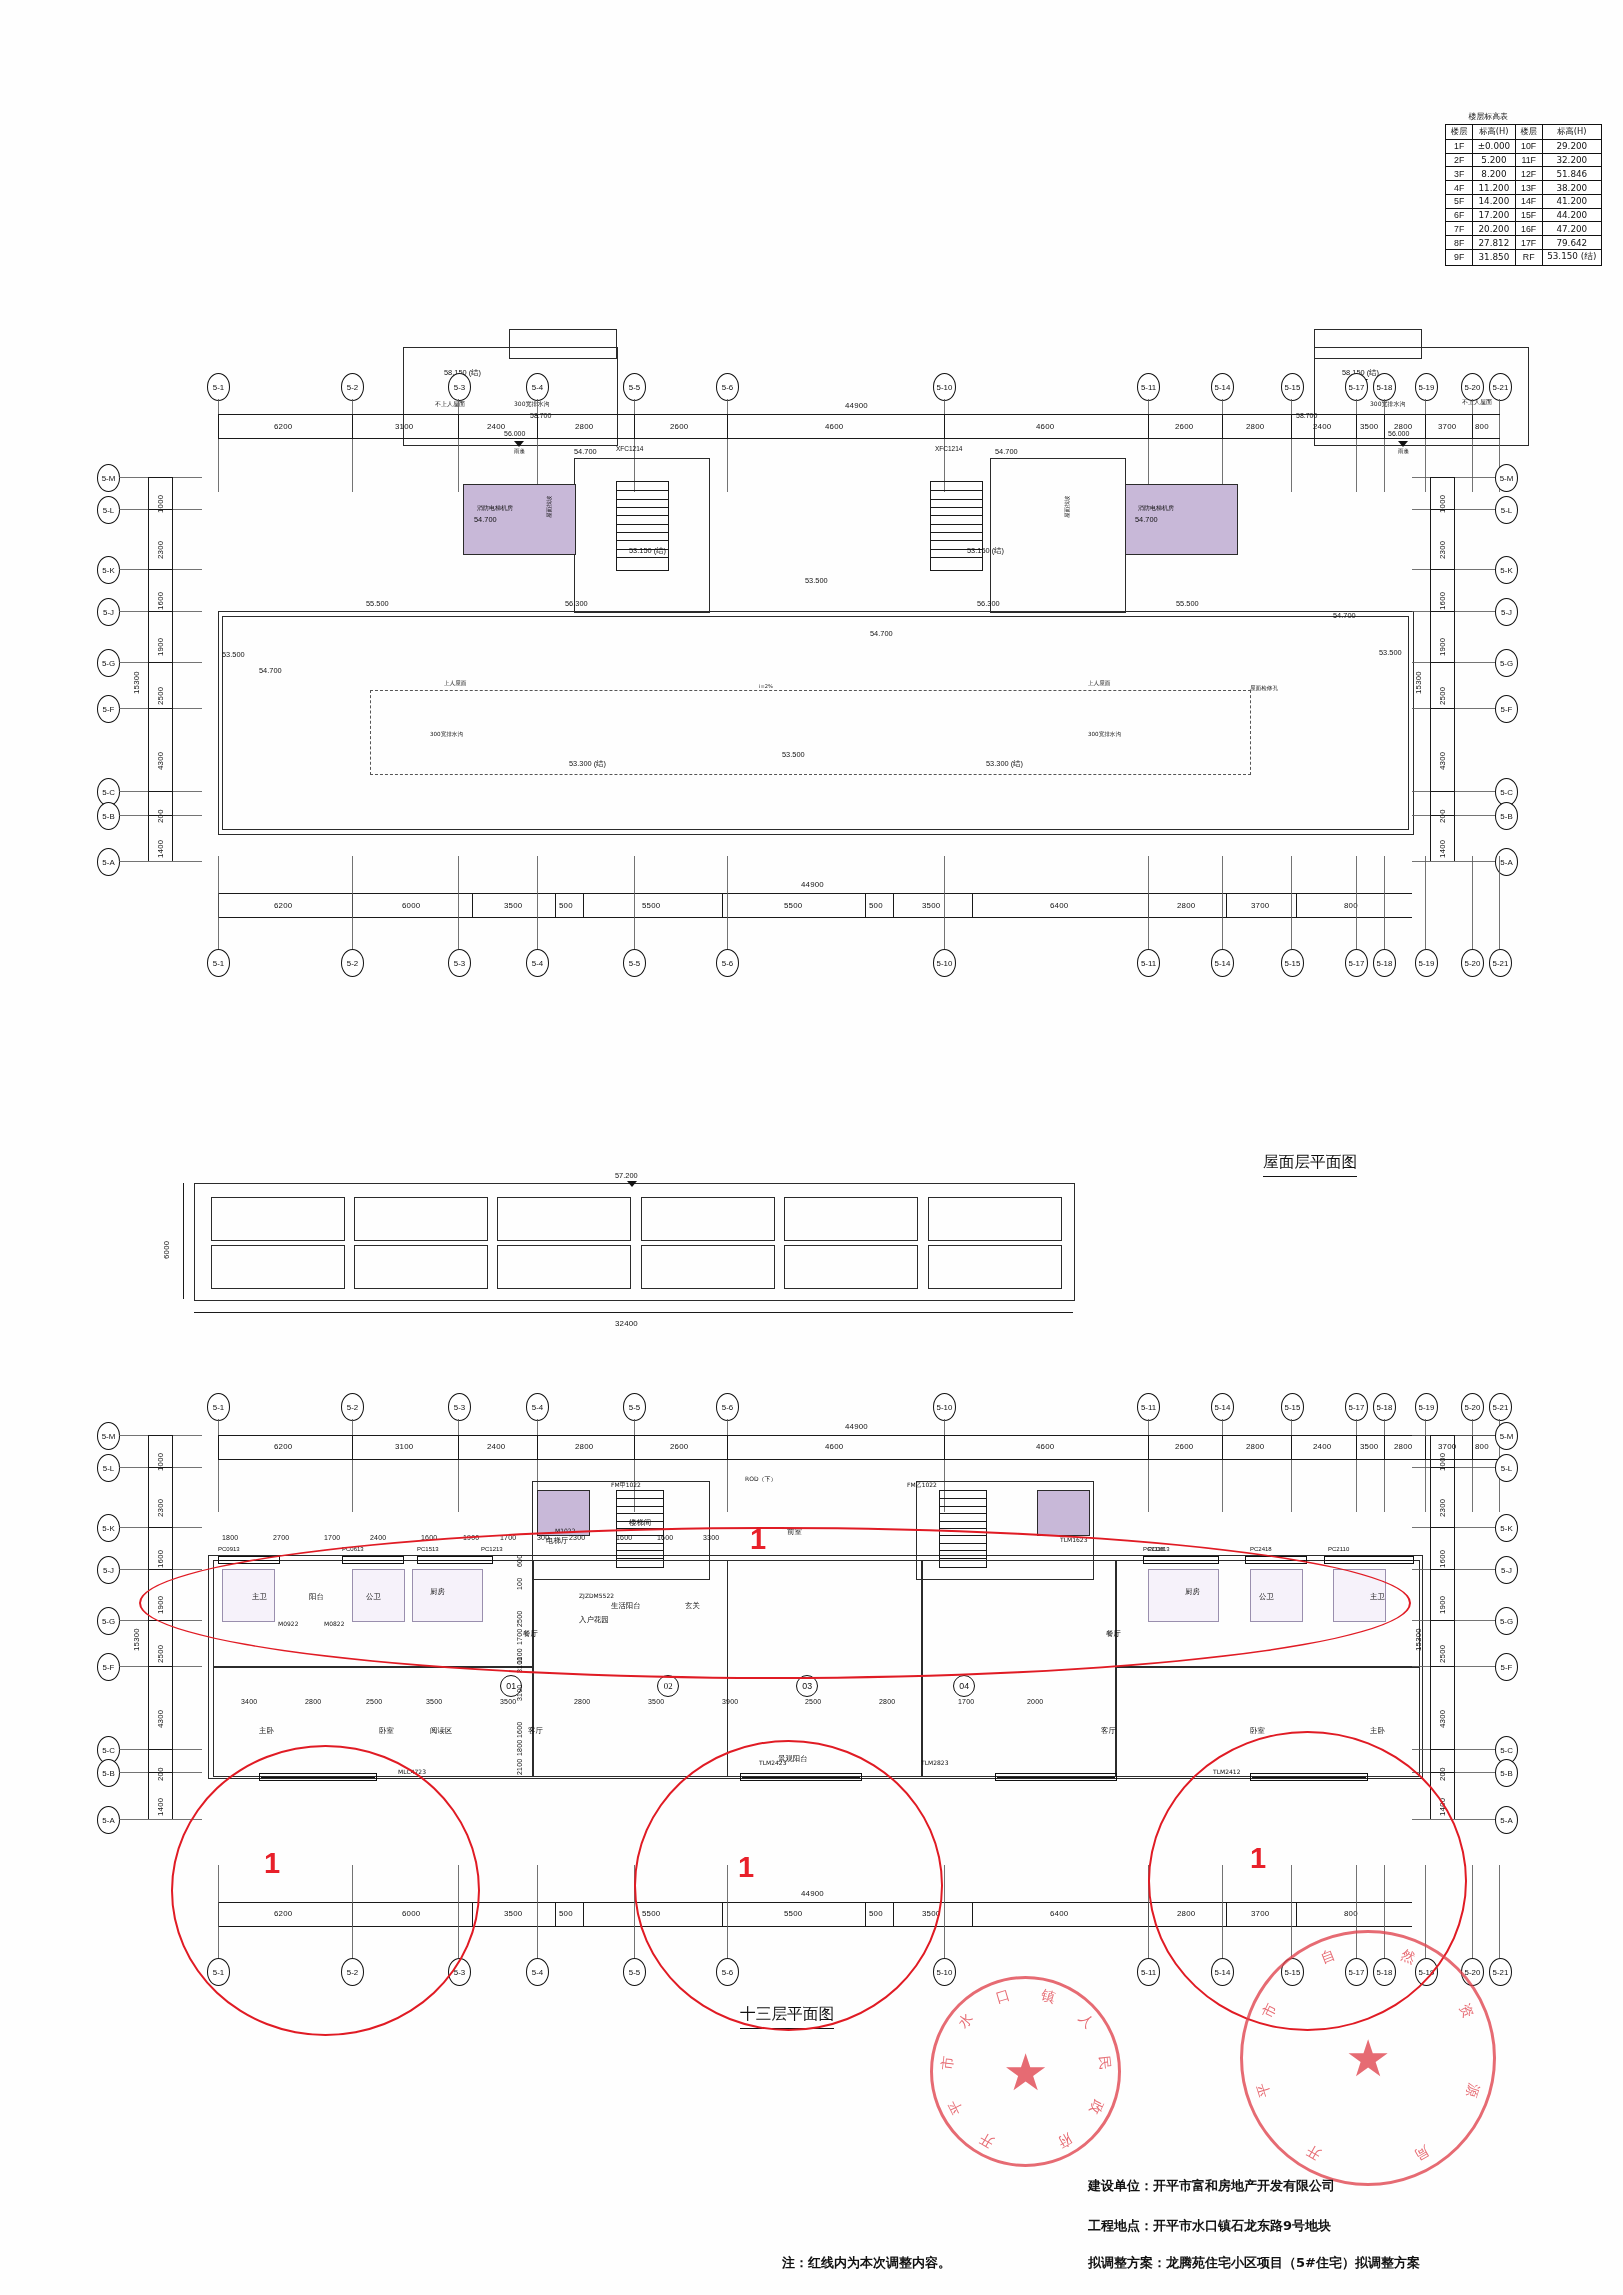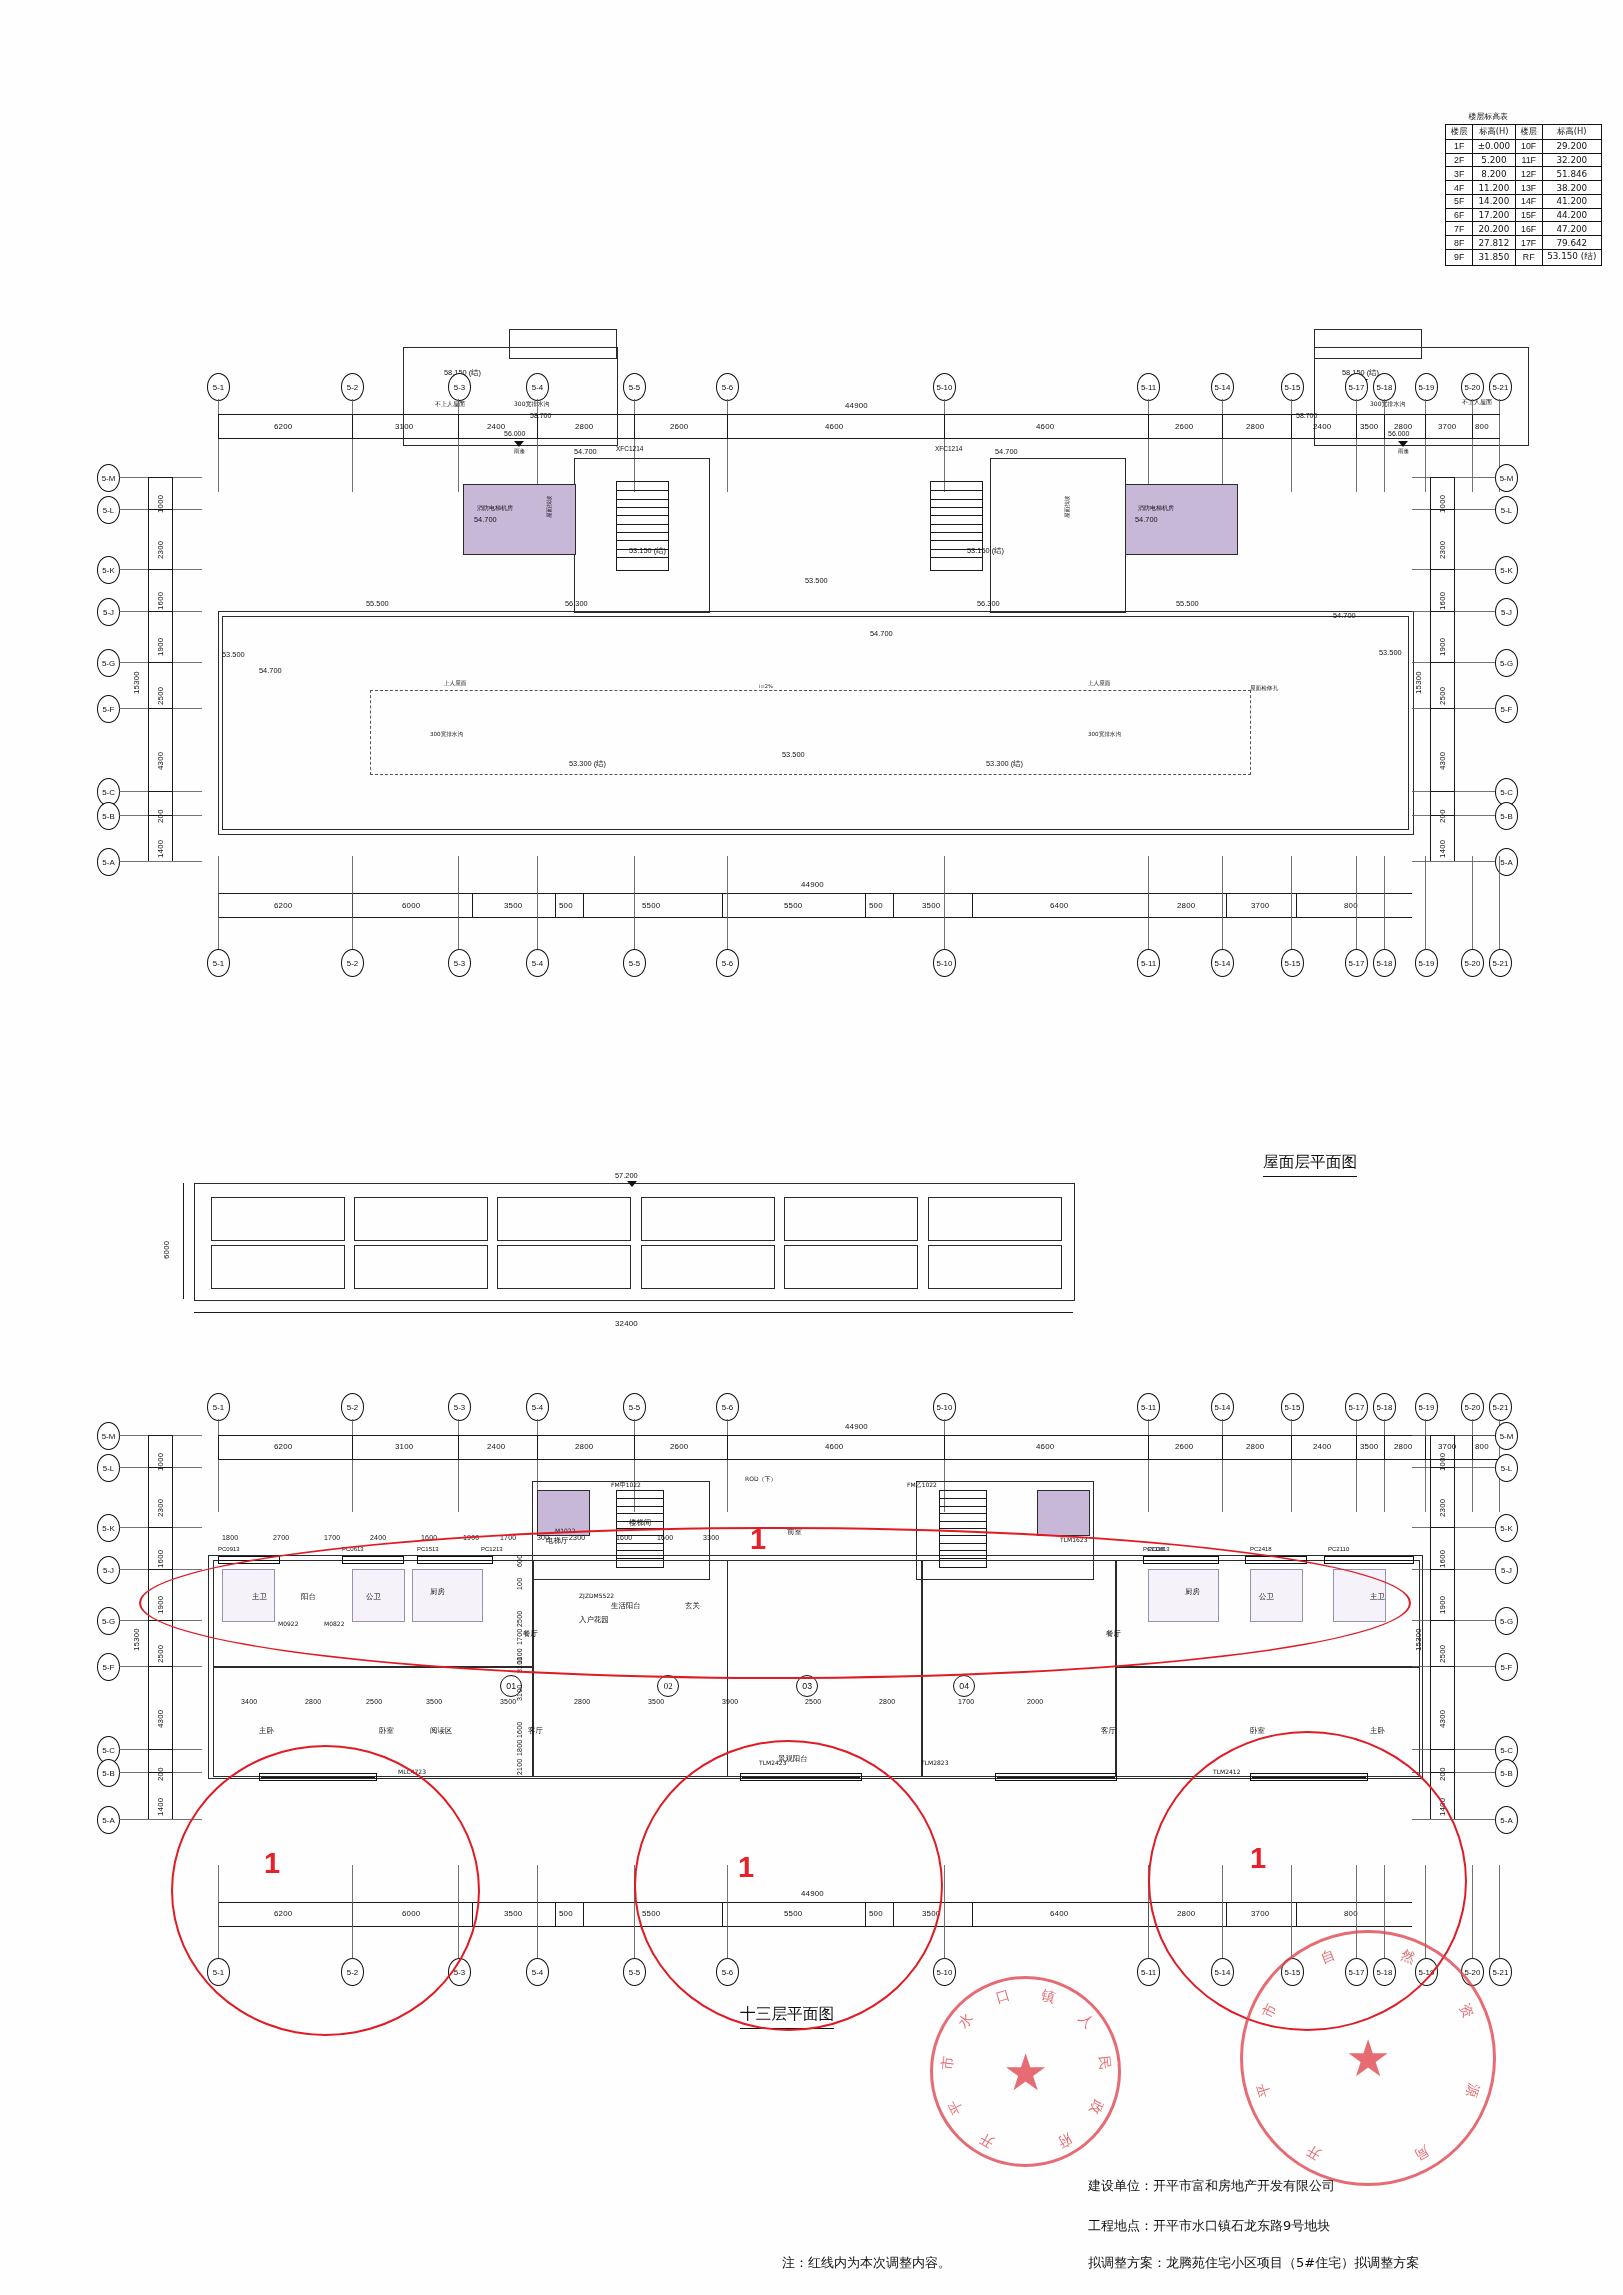--- a/index.html
+++ b/index.html
@@ -54,21 +54,21 @@
   
   .stamp{position:absolute;border:3.7px solid #e0434d;border-radius:50%;
          opacity:.78;}
   .stamp .star{position:absolute;left:50%;top:50%;transform:translate(-50%,-50%);
          color:#e0434d;font-size:51px;line-height:1;}
   .stamp .stxt{position:absolute;left:0;top:0;width:100%;height:100%;}
   .stamp .stxt span{position:absolute;color:#e0434d;font-size:14px;
          transform-origin:center center;white-space:nowrap;}
 
   
-  .foot{position:absolute;font-size:13px;white-space:nowrap;font-weight:normal;}
+  .foot{position:absolute;font-size:13px;white-space:nowrap;font-weight:bold;}
 
   .elev-mark{position:absolute;font-size:7.4px;white-space:nowrap;}
   .tri{position:absolute;width:0;height:0;border-left:5.1px solid transparent;
        border-right:5.1px solid transparent;border-top:6.5px solid #111;}
   .stair{position:absolute;border:0.7px solid #1a1a1a;}
   .stair div{position:absolute;left:0;right:0;height:0.5px;background:#1a1a1a;}
   .winband{position:absolute;border:0.9px solid #111;}
   .winband i{position:absolute;left:0.9px;right:0.9px;top:50%;height:0.5px;background:#111;}
   .dashedbox{position:absolute;border:0.7px dashed #555;}
 </style>
@@ -625,21 +625,21 @@
         <div class="bub" style="left: 953px; top: 333px; width: 20.4px; height: 20.4px; font-size: 8.8px;">04</div>
       </div>
     <div id="f13-rooms">
         <div class="room cn" style="left: 259px; top: 384px;">主卧</div>
         <div class="room cn" style="left: 379px; top: 384px;">卧室</div>
         <div class="room cn" style="left: 528px; top: 384px;">客厅</div>
         <div class="room cn" style="left: 523px; top: 287px;">餐厅</div>
         <div class="room cn" style="left: 430px; top: 245px;">厨房</div>
         <div class="room cn" style="left: 252px; top: 250px;">主卫</div>
         <div class="room cn" style="left: 366px; top: 250px;">公卫</div>
-        <div class="room cn" style="left: 301px; top: 250px;">阳台</div>
+        <div class="room cn" style="left: 309px; top: 250px;">阳台</div>
         <div class="room cn" style="left: 611px; top: 259px;">生活阳台</div>
         <div class="room cn" style="left: 778px; top: 412px;">景观阳台</div>
         <div class="room cn" style="left: 579px; top: 273px;">入户花园</div>
         <div class="room cn" style="left: 685px; top: 259px;">玄关</div>
         <div class="room cn" style="left: 430px; top: 384px;">阅读区</div>
         <div class="room cn" style="left: 629px; top: 176px;">楼梯间</div>
         <div class="room cn" style="left: 546px; top: 194px;">电梯厅</div>
         <div class="room cn" style="left: 787px; top: 185px;">前室</div>
         <div class="room cn" style="left: 1370px; top: 384px;">主卧</div>
         <div class="room cn" style="left: 1250px; top: 384px;">卧室</div>

